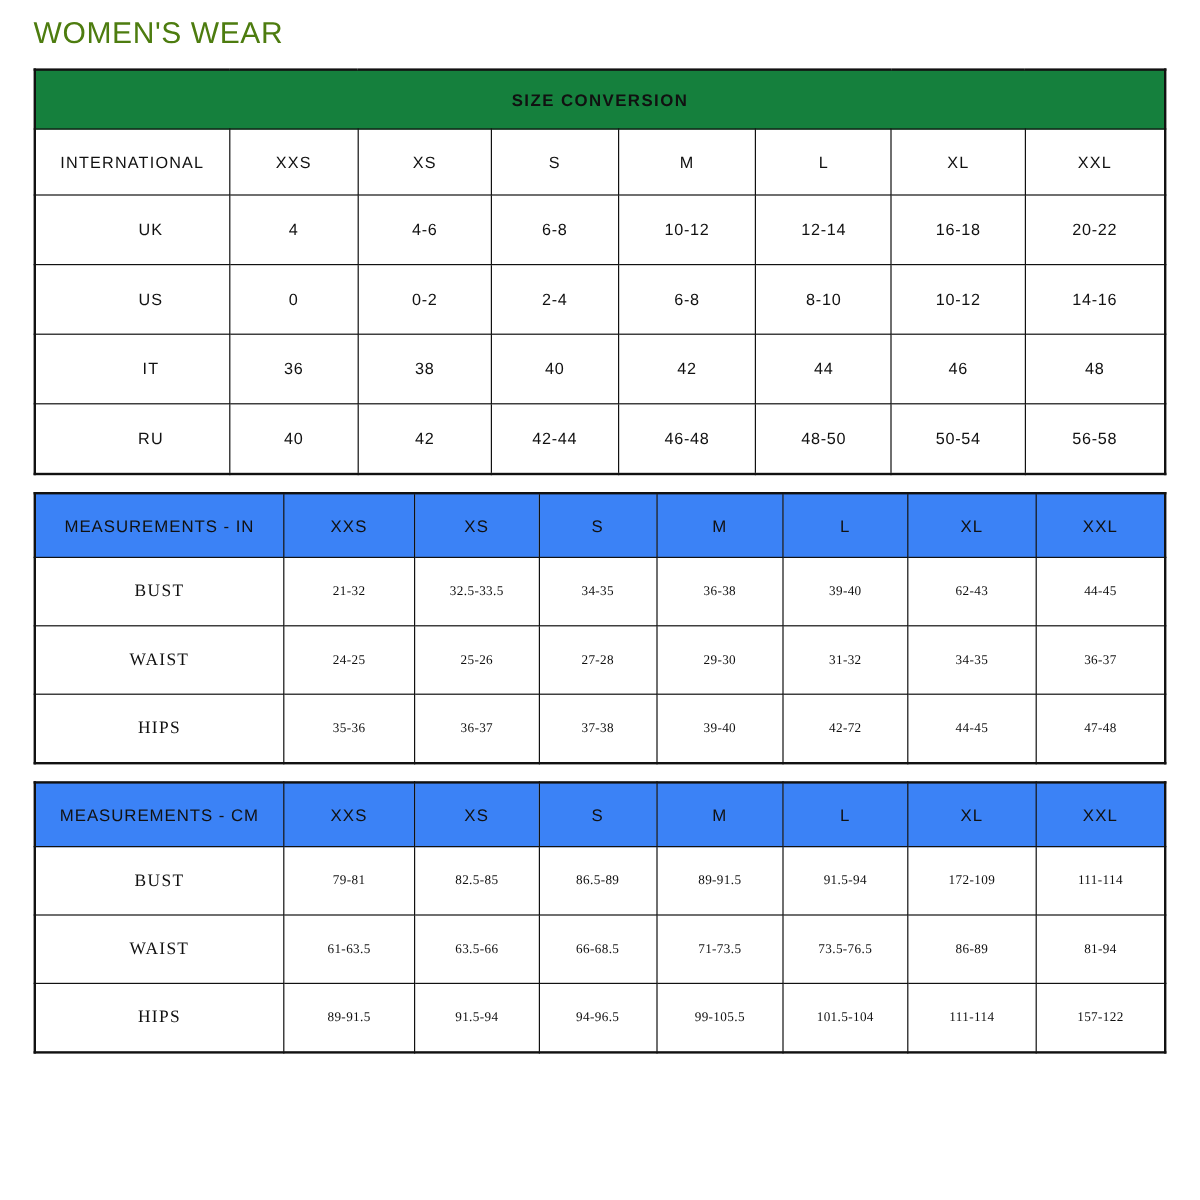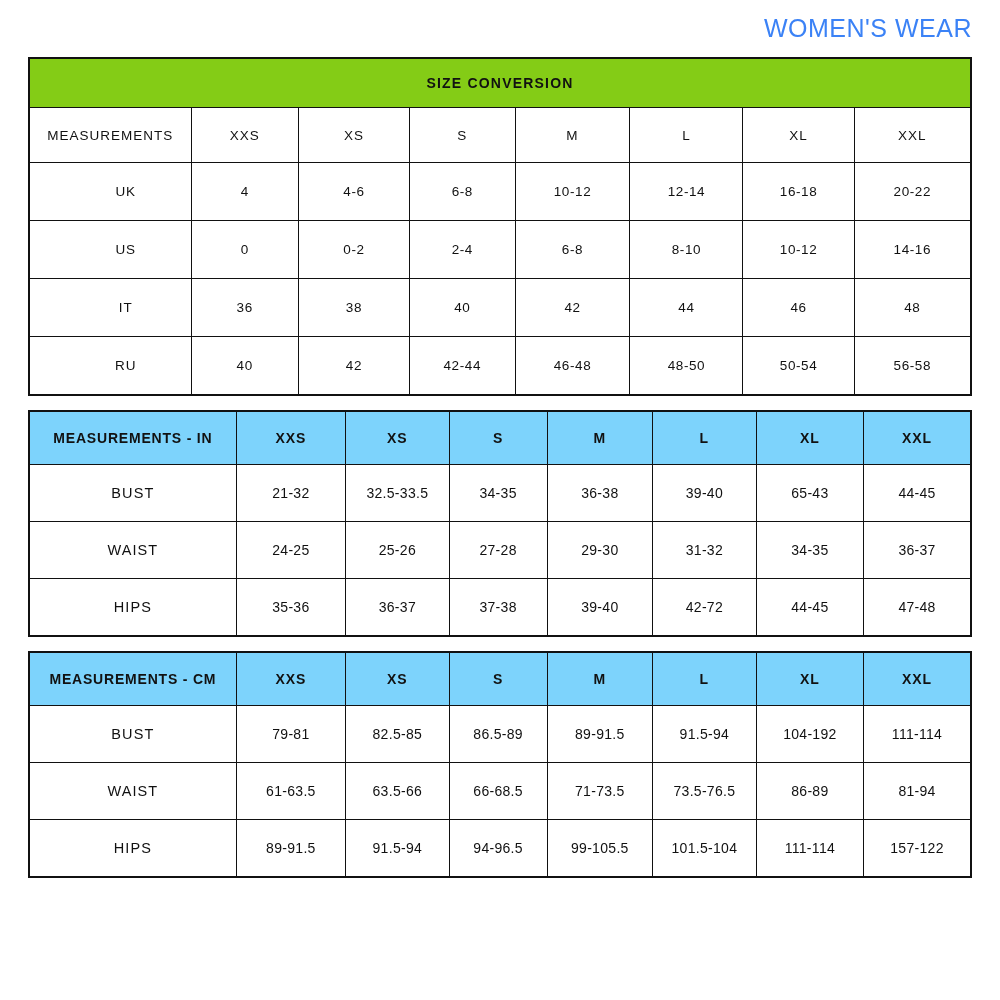--- a/index.html
+++ b/index.html
@@ -16,26 +16,26 @@
   }
   .page {
     width: 1000px;
     height: 1000px;
     box-sizing: border-box;
     padding: 14px 28px 10px 28px;
     display: flex;
     flex-direction: column;
   }
   .title {
-    text-align: right;
+    text-align: left;
     font-size: 25px;
     font-weight: 400;
     letter-spacing: 0.5px;
     margin: 0 0 14px 0;
-    color: #3b82f6;
+    color: #4d7c0f;
   }
   table {
     border-collapse: collapse;
     width: 100%;
     table-layout: fixed;
   }
   table.conversion {
     border: 2px solid #111111;
   }
   table.meas {
@@ -49,58 +49,59 @@
     text-align: center;
     vertical-align: middle;
     font-size: 13.5px;
     font-weight: 400;
     letter-spacing: 0.6px;
     color: #111111;
     padding: 0;
   }
   
   .conv-banner {
-    background: #84cc16;
+    background: #15803d;
     font-weight: bold;
     font-size: 14px;
     letter-spacing: 1.2px;
     height: 48px;
     margin-top: 12px;
   }
   .conversion tr.head-row td {
     height: 54px;
     letter-spacing: 1px;
   }
   .conversion tr.body-row td {
     height: 57px;
   }
   .conversion td.rowlabel {
     letter-spacing: 1px;
     padding-left: 31px;
   }
   
   .meas thead th {
-    background: #7dd3fc;
-    font-weight: bold;
+    background: #3b82f6;
+    font-weight: normal;
     height: 52px;
     font-size: 14px;
     letter-spacing: 1px;
   }
   .meas thead th.first {
     letter-spacing: 0.8px;
   }
   .meas tbody td {
     height: 56px;
+    font-family: Liberation Serif, serif;
   }
   .meas tbody td.rowlabel {
     font-size: 14.5px;
     letter-spacing: 1.1px;
   }
   .meas tbody td.val {
-    font-size: 14px;
+    font-size: 11px;
     letter-spacing: 0.3px;
   }
 </style>
 </head>
 <body>
 
 <div class="page">
 
   <h1 class="title">WOMEN'S WEAR</h1>
 
@@ -113,21 +114,21 @@
       <col style="width:12.2%">
         <col style="width:12.0%">
         <col style="width:11.8%">
         <col style="width:12.4%">
     </colgroup>
     <tbody id="conv-body">
       <tr>
         <td class="conv-banner" colspan="8">SIZE CONVERSION</td>
       </tr>
     <tr class="head-row">
-          <td>MEASUREMENTS</td>
+          <td>INTERNATIONAL</td>
           <td>XXS</td>
           <td>XS</td>
           <td>S</td>
           <td>M</td>
           <td>L</td>
           <td>XL</td>
           <td>XXL</td>
         </tr>
         <tr class="body-row">
           <td class="rowlabel">UK</td>
@@ -198,21 +199,21 @@
         </tr>
       </thead>
     <tbody id="meas-in-body">
         <tr>
           <td class="rowlabel">BUST</td>
           <td class="val">21-32</td>
           <td class="val">32.5-33.5</td>
           <td class="val">34-35</td>
           <td class="val">36-38</td>
           <td class="val">39-40</td>
-          <td class="val">65-43</td>
+          <td class="val">62-43</td>
           <td class="val">44-45</td>
         </tr>
         <tr>
           <td class="rowlabel">WAIST</td>
           <td class="val">24-25</td>
           <td class="val">25-26</td>
           <td class="val">27-28</td>
           <td class="val">29-30</td>
           <td class="val">31-32</td>
           <td class="val">34-35</td>
@@ -257,21 +258,21 @@
         </tr>
       </thead>
     <tbody id="meas-cm-body">
         <tr>
           <td class="rowlabel">BUST</td>
           <td class="val">79-81</td>
           <td class="val">82.5-85</td>
           <td class="val">86.5-89</td>
           <td class="val">89-91.5</td>
           <td class="val">91.5-94</td>
-          <td class="val">104-192</td>
+          <td class="val">172-109</td>
           <td class="val">111-114</td>
         </tr>
         <tr>
           <td class="rowlabel">WAIST</td>
           <td class="val">61-63.5</td>
           <td class="val">63.5-66</td>
           <td class="val">66-68.5</td>
           <td class="val">71-73.5</td>
           <td class="val">73.5-76.5</td>
           <td class="val">86-89</td>

